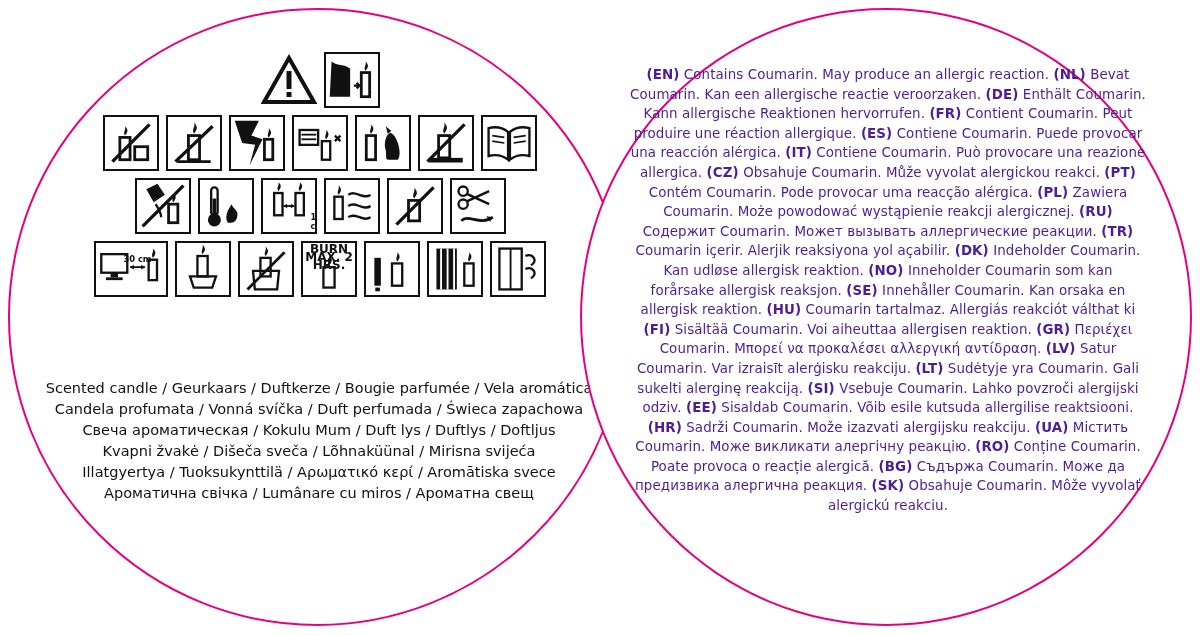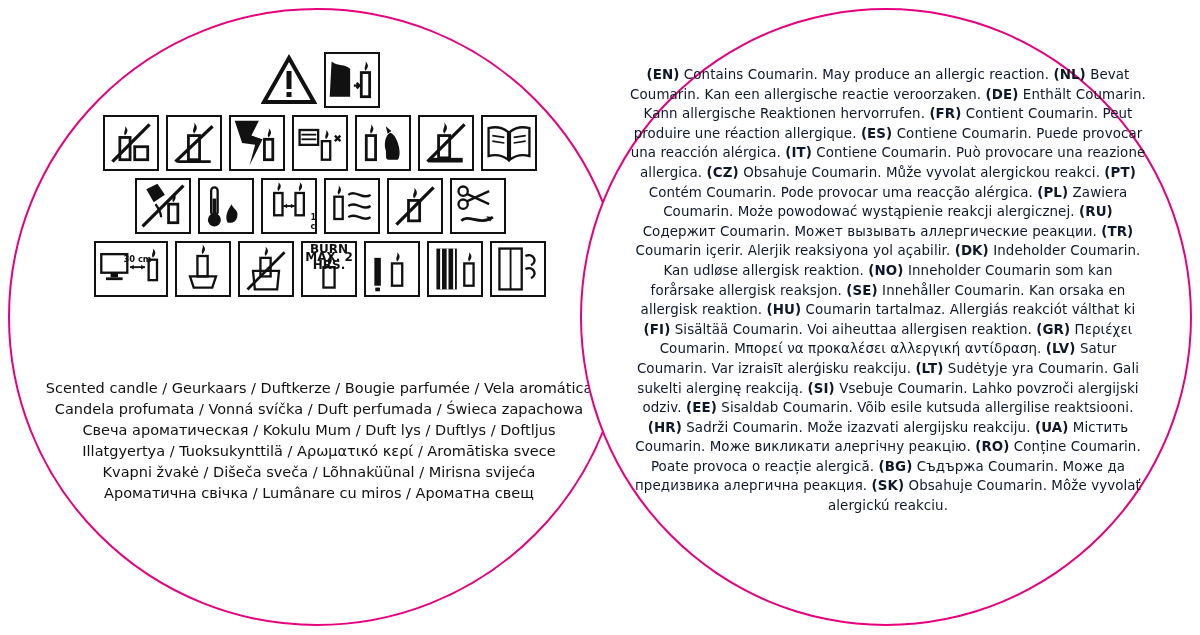--- a/index.html
+++ b/index.html
@@ -103,21 +103,21 @@
   
   .legal {
     position: absolute;
     left: 48px;
     top: 55px;
     width: 516px;
     text-align: center;
     font-family: "DejaVu Sans", sans-serif;
     font-size: 13.4px;
     line-height: 19.6px;
-    color: #0f172a;
+    color: #4c1d95;
     letter-spacing: 0.1px;
   }
   .legal b { font-weight: bold; }
 </style>
 </head>
 <body>
 
 <div class="sheet">
 
   <div class="label" id="label-left">
@@ -322,22 +322,22 @@
           </svg>
         </div>
       </div>
 
     </div>
 
     <div class="names">
       <div>Scented candle / Geurkaars / Duftkerze / Bougie parfumée / Vela aromática</div>
       <div>Candela profumata / Vonná svíčka / Duft perfumada / Świeca zapachowa</div>
       <div>Свеча ароматическая / Kokulu Mum / Duft lys / Duftlys / Doftljus</div>
+      <div>Kvapni žvakė / Dišeča sveča / Lõhnaküünal / Mirisna svijeća</div>
       <div>Illatgyertya / Tuoksukynttilä / Αρωματικό κερί / Aromātiska svece</div>
-      <div>Kvapni žvakė / Dišeča sveča / Lõhnaküünal / Mirisna svijeća</div>
       <div>Ароматична свічка / Lumânare cu miros / Ароматна свещ</div>
     </div>
   </div>
 
   <div class="label" id="label-right">
     <div class="legal"><b>(EN)</b> Contains Coumarin. May produce an allergic reaction. <b>(NL)</b> Bevat Coumarin. Kan een allergische reactie veroorzaken. <b>(DE)</b> Enthält Coumarin. Kann allergische Reaktionen hervorrufen. <b>(FR)</b> Contient Coumarin. Peut produire une réaction allergique. <b>(ES)</b> Contiene Coumarin. Puede provocar una reacción alérgica. <b>(IT)</b> Contiene Coumarin. Può provocare una reazione allergica. <b>(CZ)</b> Obsahuje Coumarin. Může vyvolat alergickou reakci. <b>(PT)</b> Contém Coumarin. Pode provocar uma reacção alérgica. <b>(PL)</b> Zawiera Coumarin. Może powodować wystąpienie reakcji alergicznej. <b>(RU)</b> Содержит Coumarin. Может вызывать аллергические реакции. <b>(TR)</b> Coumarin içerir. Alerjik reaksiyona yol açabilir. <b>(DK)</b> Indeholder Coumarin. Kan udløse allergisk reaktion. <b>(NO)</b> Inneholder Coumarin som kan forårsake allergisk reaksjon. <b>(SE)</b> Innehåller Coumarin. Kan orsaka en allergisk reaktion. <b>(HU)</b> Coumarin tartalmaz. Allergiás reakciót válthat ki <b>(FI)</b> Sisältää Coumarin. Voi aiheuttaa allergisen reaktion. <b>(GR)</b> Περιέχει Coumarin. Μπορεί να προκαλέσει αλλεργική αντίδραση. <b>(LV)</b> Satur Coumarin. Var izraisīt alerģisku reakciju. <b>(LT)</b> Sudėtyje yra Coumarin. Gali sukelti alerginę reakciją. <b>(SI)</b> Vsebuje Coumarin. Lahko povzroči alergijski odziv. <b>(EE)</b> Sisaldab Coumarin. Võib esile kutsuda allergilise reaktsiooni. <b>(HR)</b> Sadrži Coumarin. Može izazvati alergijsku reakciju. <b>(UA)</b> Містить Coumarin. Може викликати алергічну реакцію. <b>(RO)</b> Conține Coumarin. Poate provoca o reacție alergică. <b>(BG)</b> Съдържа Coumarin. Може да предизвика алергична реакция. <b>(SK)</b> Obsahuje Coumarin. Môže vyvolať alergickú reakciu.</div>
   </div>
 
 </div>
 

